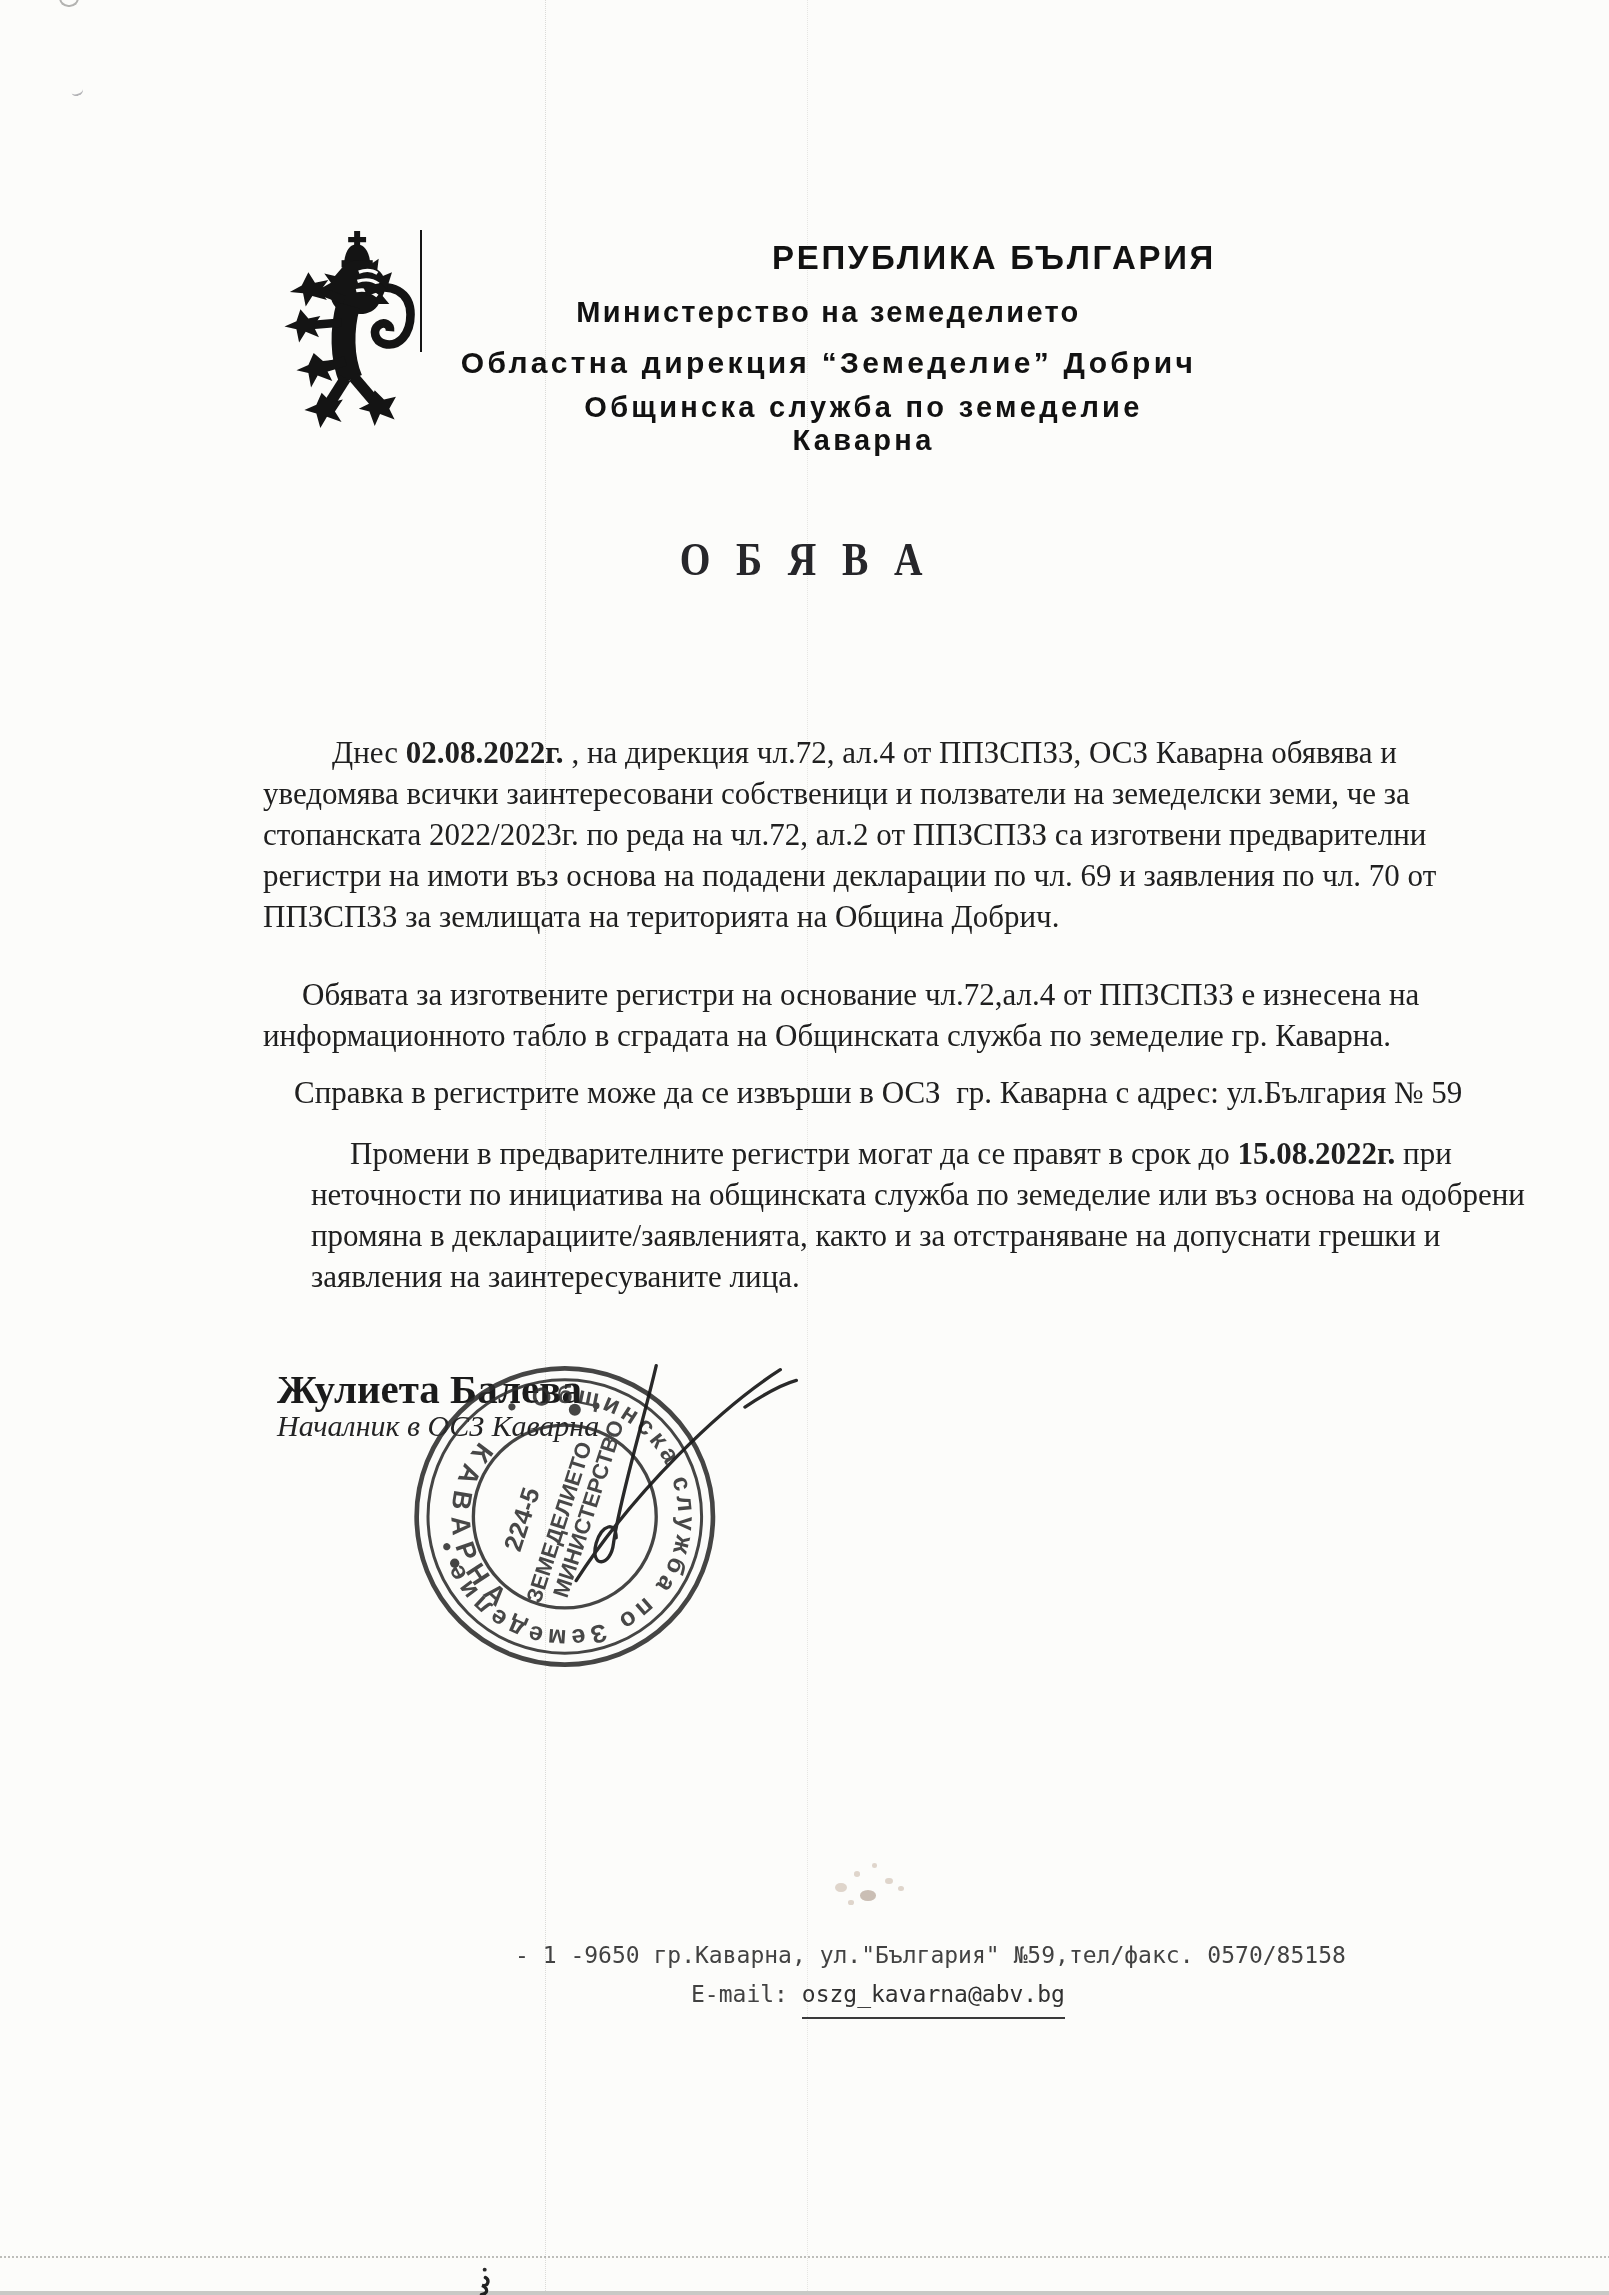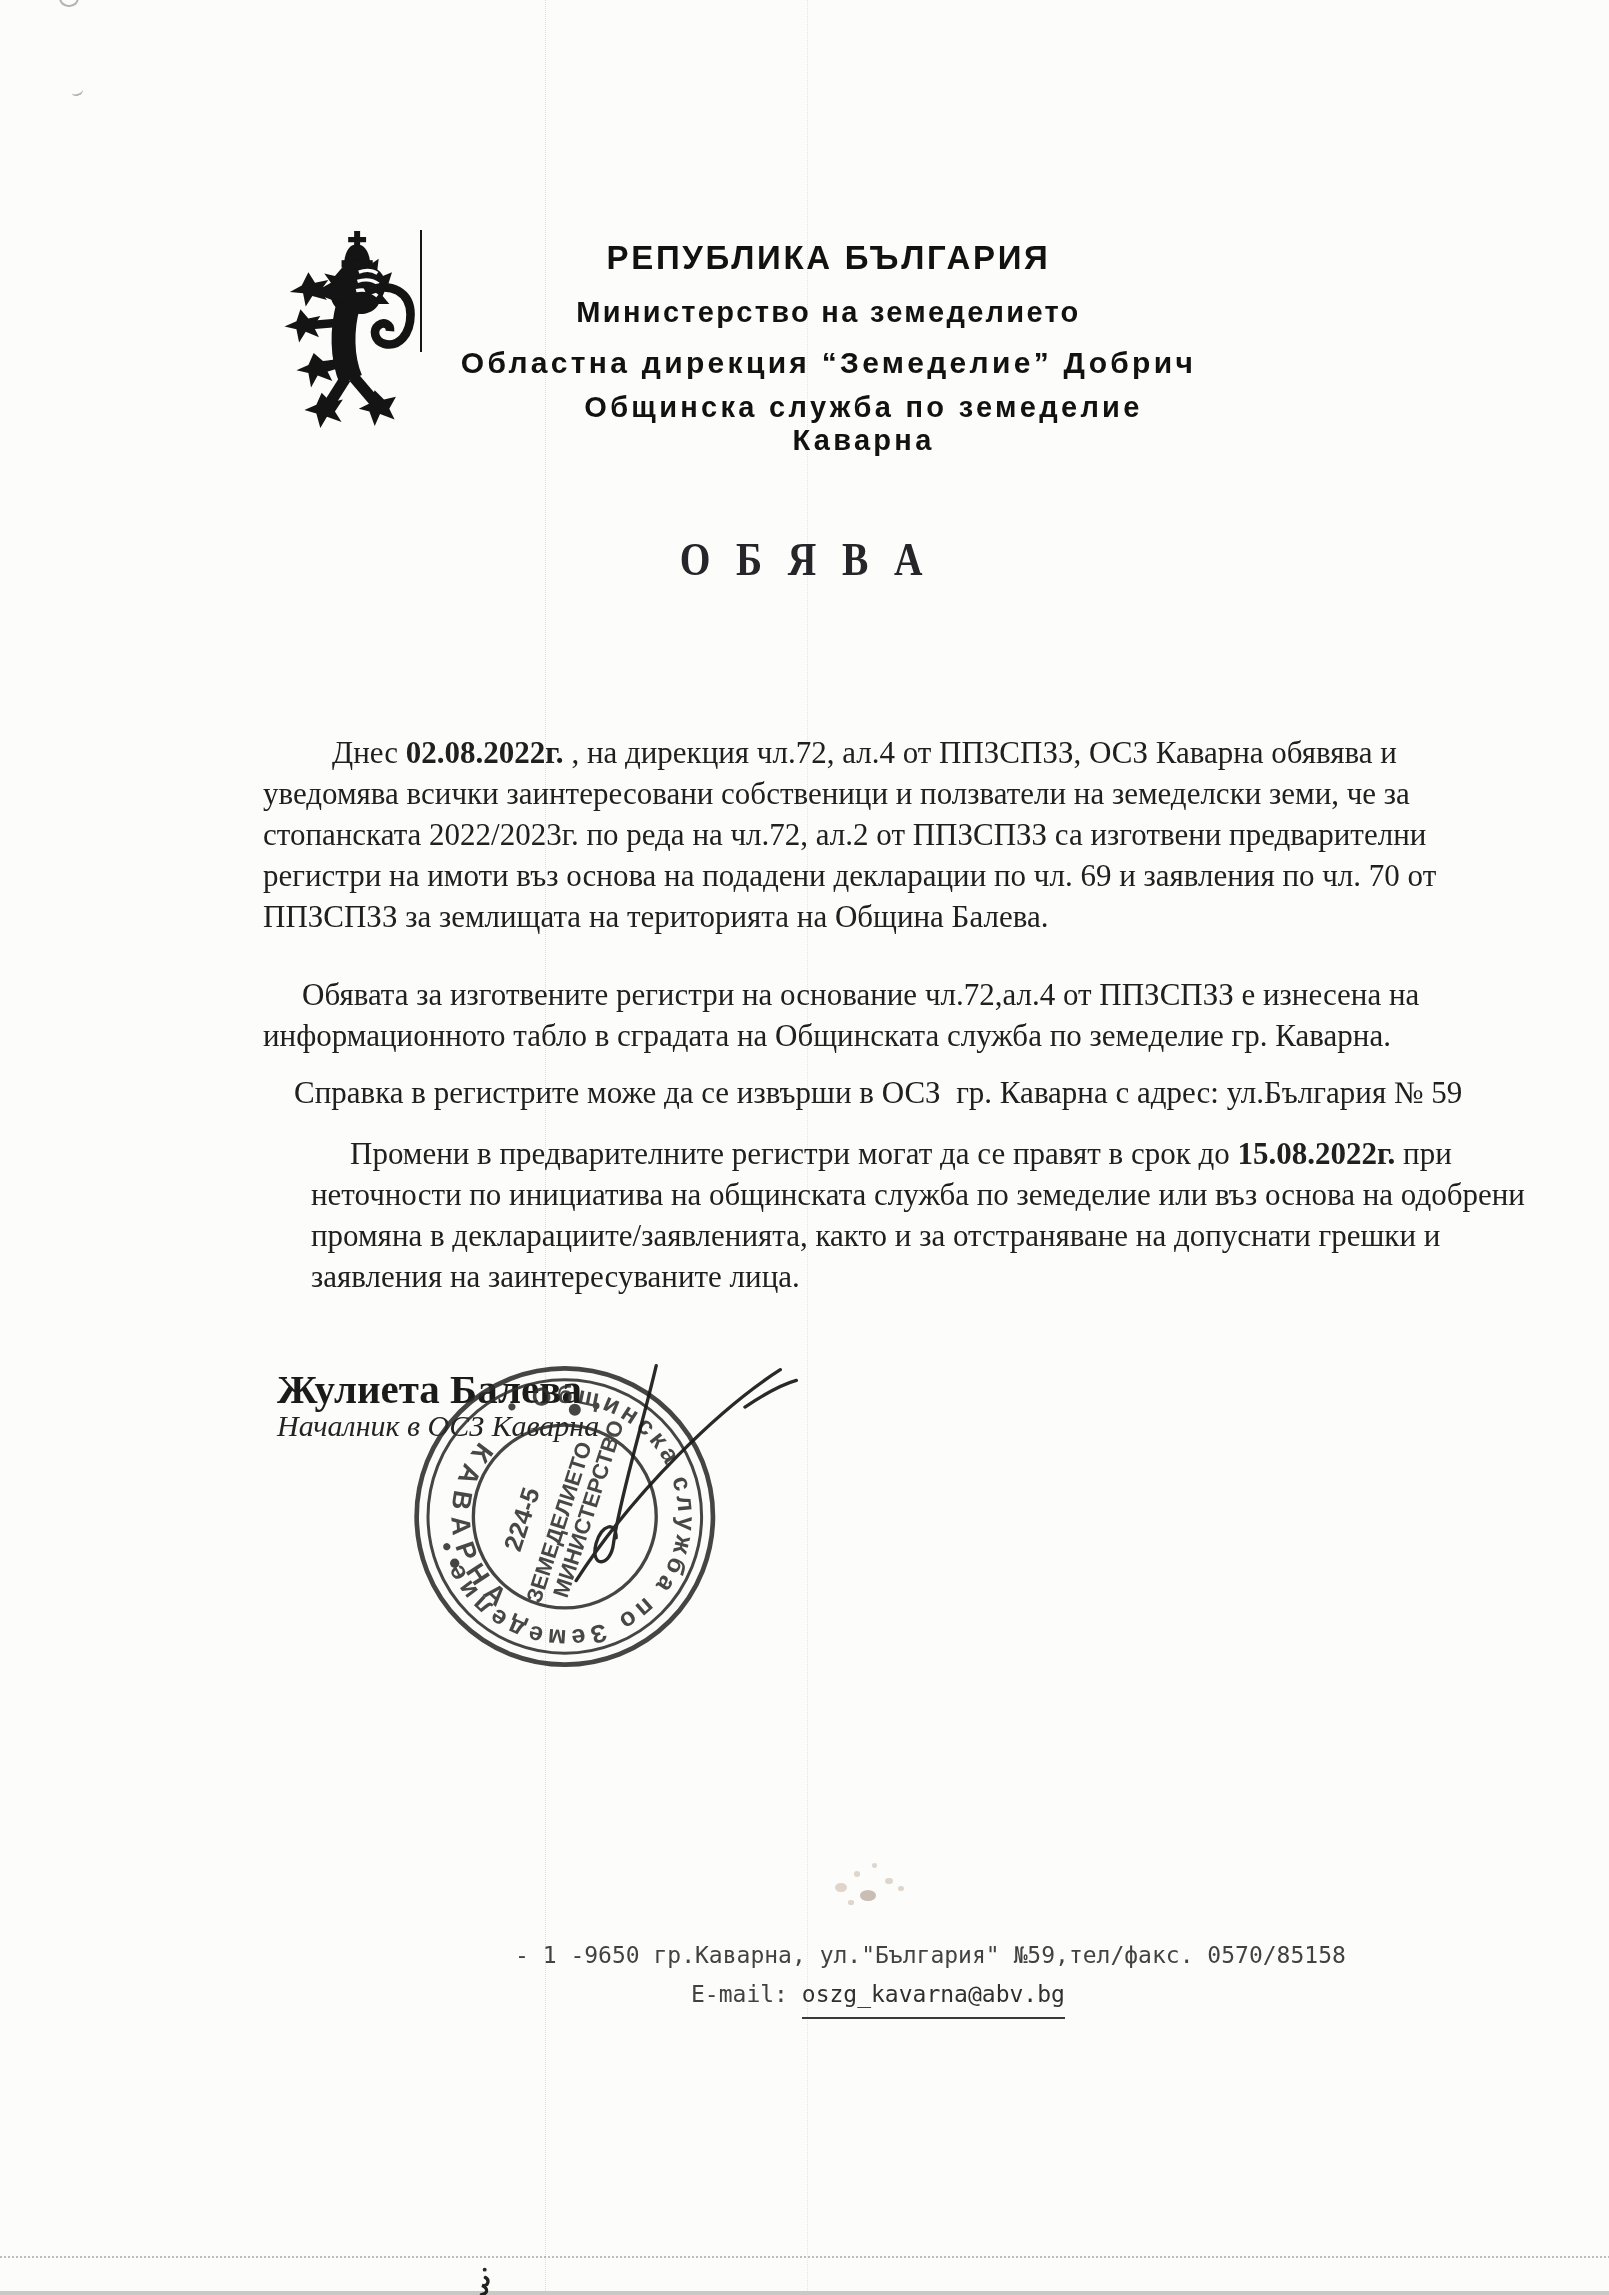--- a/index.html
+++ b/index.html
@@ -24,21 +24,21 @@
   .bottom-edge{position:absolute;left:0;top:2291px;width:1610px;height:4px;background:#c9c9c6;}
   .bottom-mark{position:absolute;left:476px;top:2267px;}
   
   .emblem{position:absolute;left:279px;top:231px;width:143px;height:199px;}
   .emblem-divider{position:absolute;left:420px;top:230px;width:2px;height:122px;background:#151515;}
   .gov-header{
     position:absolute;left:441px;top:238px;width:775px;
     text-align:center;font-family:"Liberation Sans",sans-serif;
     font-weight:bold;color:#121212;
   }
-  .gov-line1{font-size:33px;letter-spacing:2.7px;line-height:39px;}
+  .gov-line1{font-size:33px;letter-spacing:2.7px;line-height:39px;text-align:right;}
   .gov-line2{font-size:29px;letter-spacing:2.3px;line-height:33px;margin-top:18.7px;}
   .gov-line3{font-size:30px;letter-spacing:3.3px;line-height:33px;margin-top:17.4px;}
   .gov-line4{font-size:29px;letter-spacing:3.3px;line-height:33px;margin-top:12px;padding-left:70px;}
   
   .doc-title{
     position:absolute;left:0;top:532px;width:1610px;text-align:center;
     font-size:47px;font-weight:bold;letter-spacing:9.4px;color:#26262a;
     transform:scaleX(.84);transform-origin:805px 0;
   }
   
@@ -115,21 +115,21 @@
     <div class="gov-line4">Общинска служба по земеделие Каварна</div>
   </div>
 
   <div class="doc-title">О Б Я В А</div>
 
   <div class="para" id="p1">
     <div class="line ind105"><span>Днес </span><span class="b">02.08.2022г.</span><span> , на дирекция чл.72, ал.4 от ППЗСПЗЗ, ОСЗ Каварна обявява и</span></div>
     <div class="line">уведомява всички заинтересовани собственици и ползватели на земеделски земи, че за</div>
     <div class="line">стопанската 2022/2023г. по реда на чл.72, ал.2 от ППЗСПЗЗ са изготвени предварителни</div>
     <div class="line">регистри на имоти въз основа на подадени декларации по чл. 69 и заявления по чл. 70 от</div>
-    <div class="line">ППЗСПЗЗ за землищата на територията на Община Балева.</div>
+    <div class="line">ППЗСПЗЗ за землищата на територията на Община Добрич.</div>
   </div>
 
   <div class="para" id="p2">
     <div class="line ind60">Обявата за изготвените регистри на основание чл.72,ал.4 от ППЗСПЗЗ е изнесена на</div>
     <div class="line">информационното табло в сградата на Общинската служба по земеделие гр. Каварна.</div>
   </div>
 
   <div class="para" id="p3">
     <div class="line ind50">Справка в регистрите може да се извърши в ОСЗ  гр. Каварна с адрес: ул.България № 59</div>
   </div>

